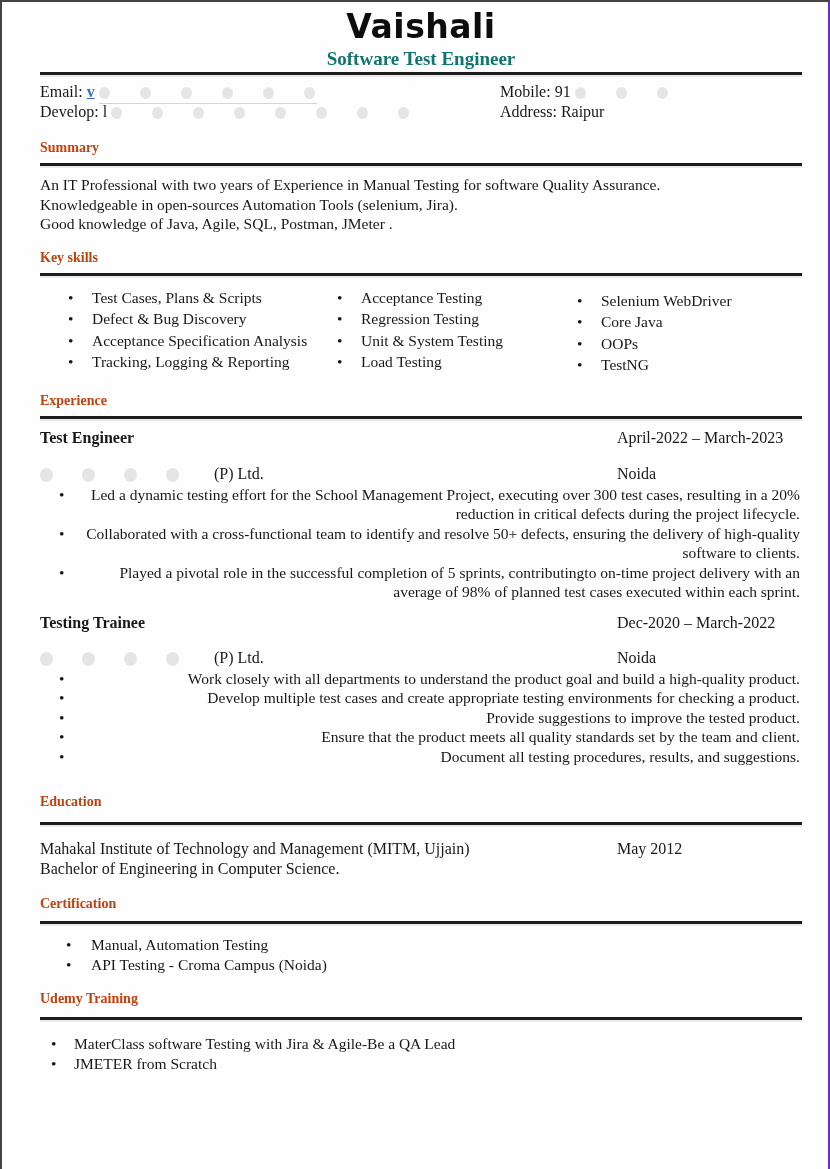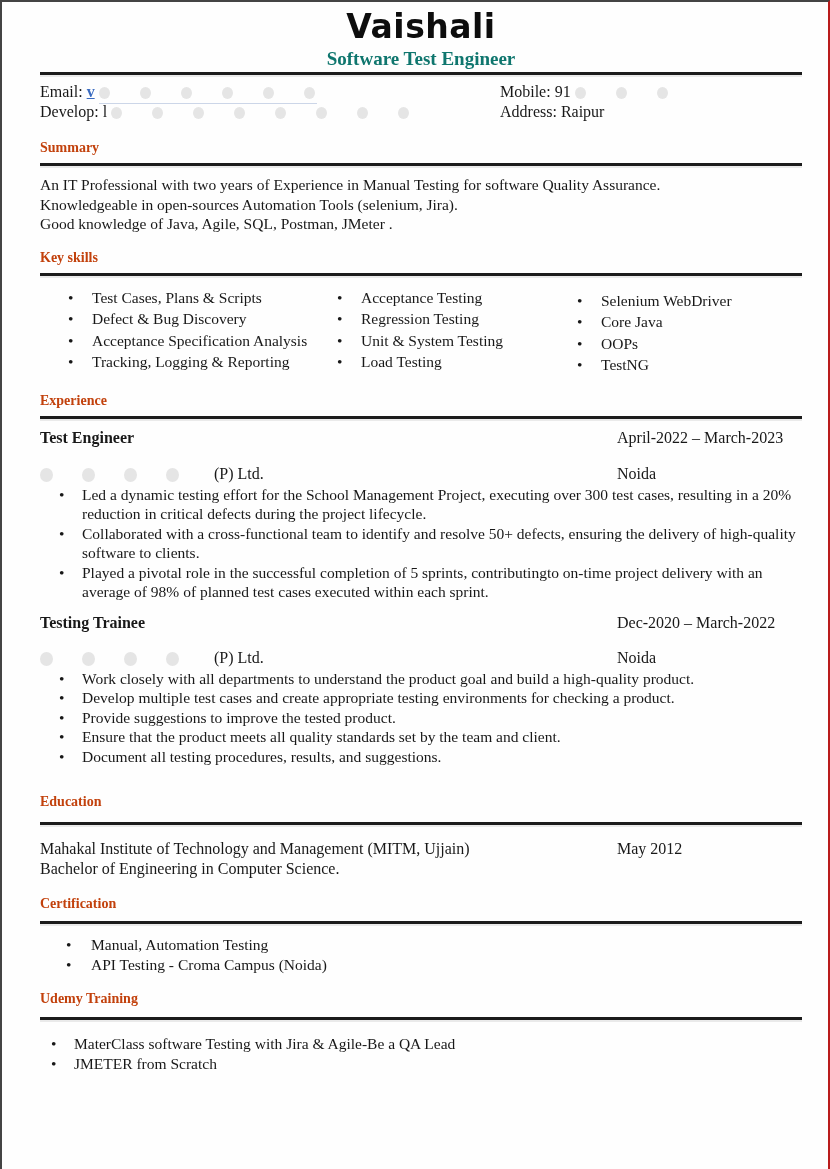--- a/index.html
+++ b/index.html
@@ -11,21 +11,21 @@
     overflow: hidden;
   }
   .page {
     box-sizing: border-box;
     position: relative;
     width: 830px;
     height: 1169px;
     background: #fefefe;
     border-left: 2px solid #444;
     border-top: 2px solid #444;
-    border-right: 2px solid #b91c1c;
+    border-right: 2px solid #6d28d9;
     padding: 4px 26px 0 38px;
     font-family: "Liberation Serif", serif;
     color: #181818;
   }
   .name {
     text-align: center;
     font-family: "DejaVu Sans", sans-serif;
     font-weight: 700;
     font-size: 33px;
     line-height: 42px;
@@ -132,21 +132,21 @@
   .company-dots { display: inline-block; margin-right: 6px; }
   .company-dots .dot { width: 13px; height: 14px; margin-right: 29px; }
   .company-name { font-weight: 400; }
   .job-bullets {
     margin-top: 2px;
     font-size: 15.5px;
     line-height: 19.5px;
   }
   .jb-row { display: flex; }
   .jb-row .bullet-glyph { flex: 0 0 23px; margin-left: 19px; }
-  .jb-row .jb-text { flex: 1; padding-right: 2px; }
+  .jb-row .jb-text { flex: 1; padding-right: 2px; text-align: right; }
 
   
   .edu-block {
     position: relative;
     margin-top: 14px;
     font-size: 16px;
     line-height: 20px;
   }
 
   

